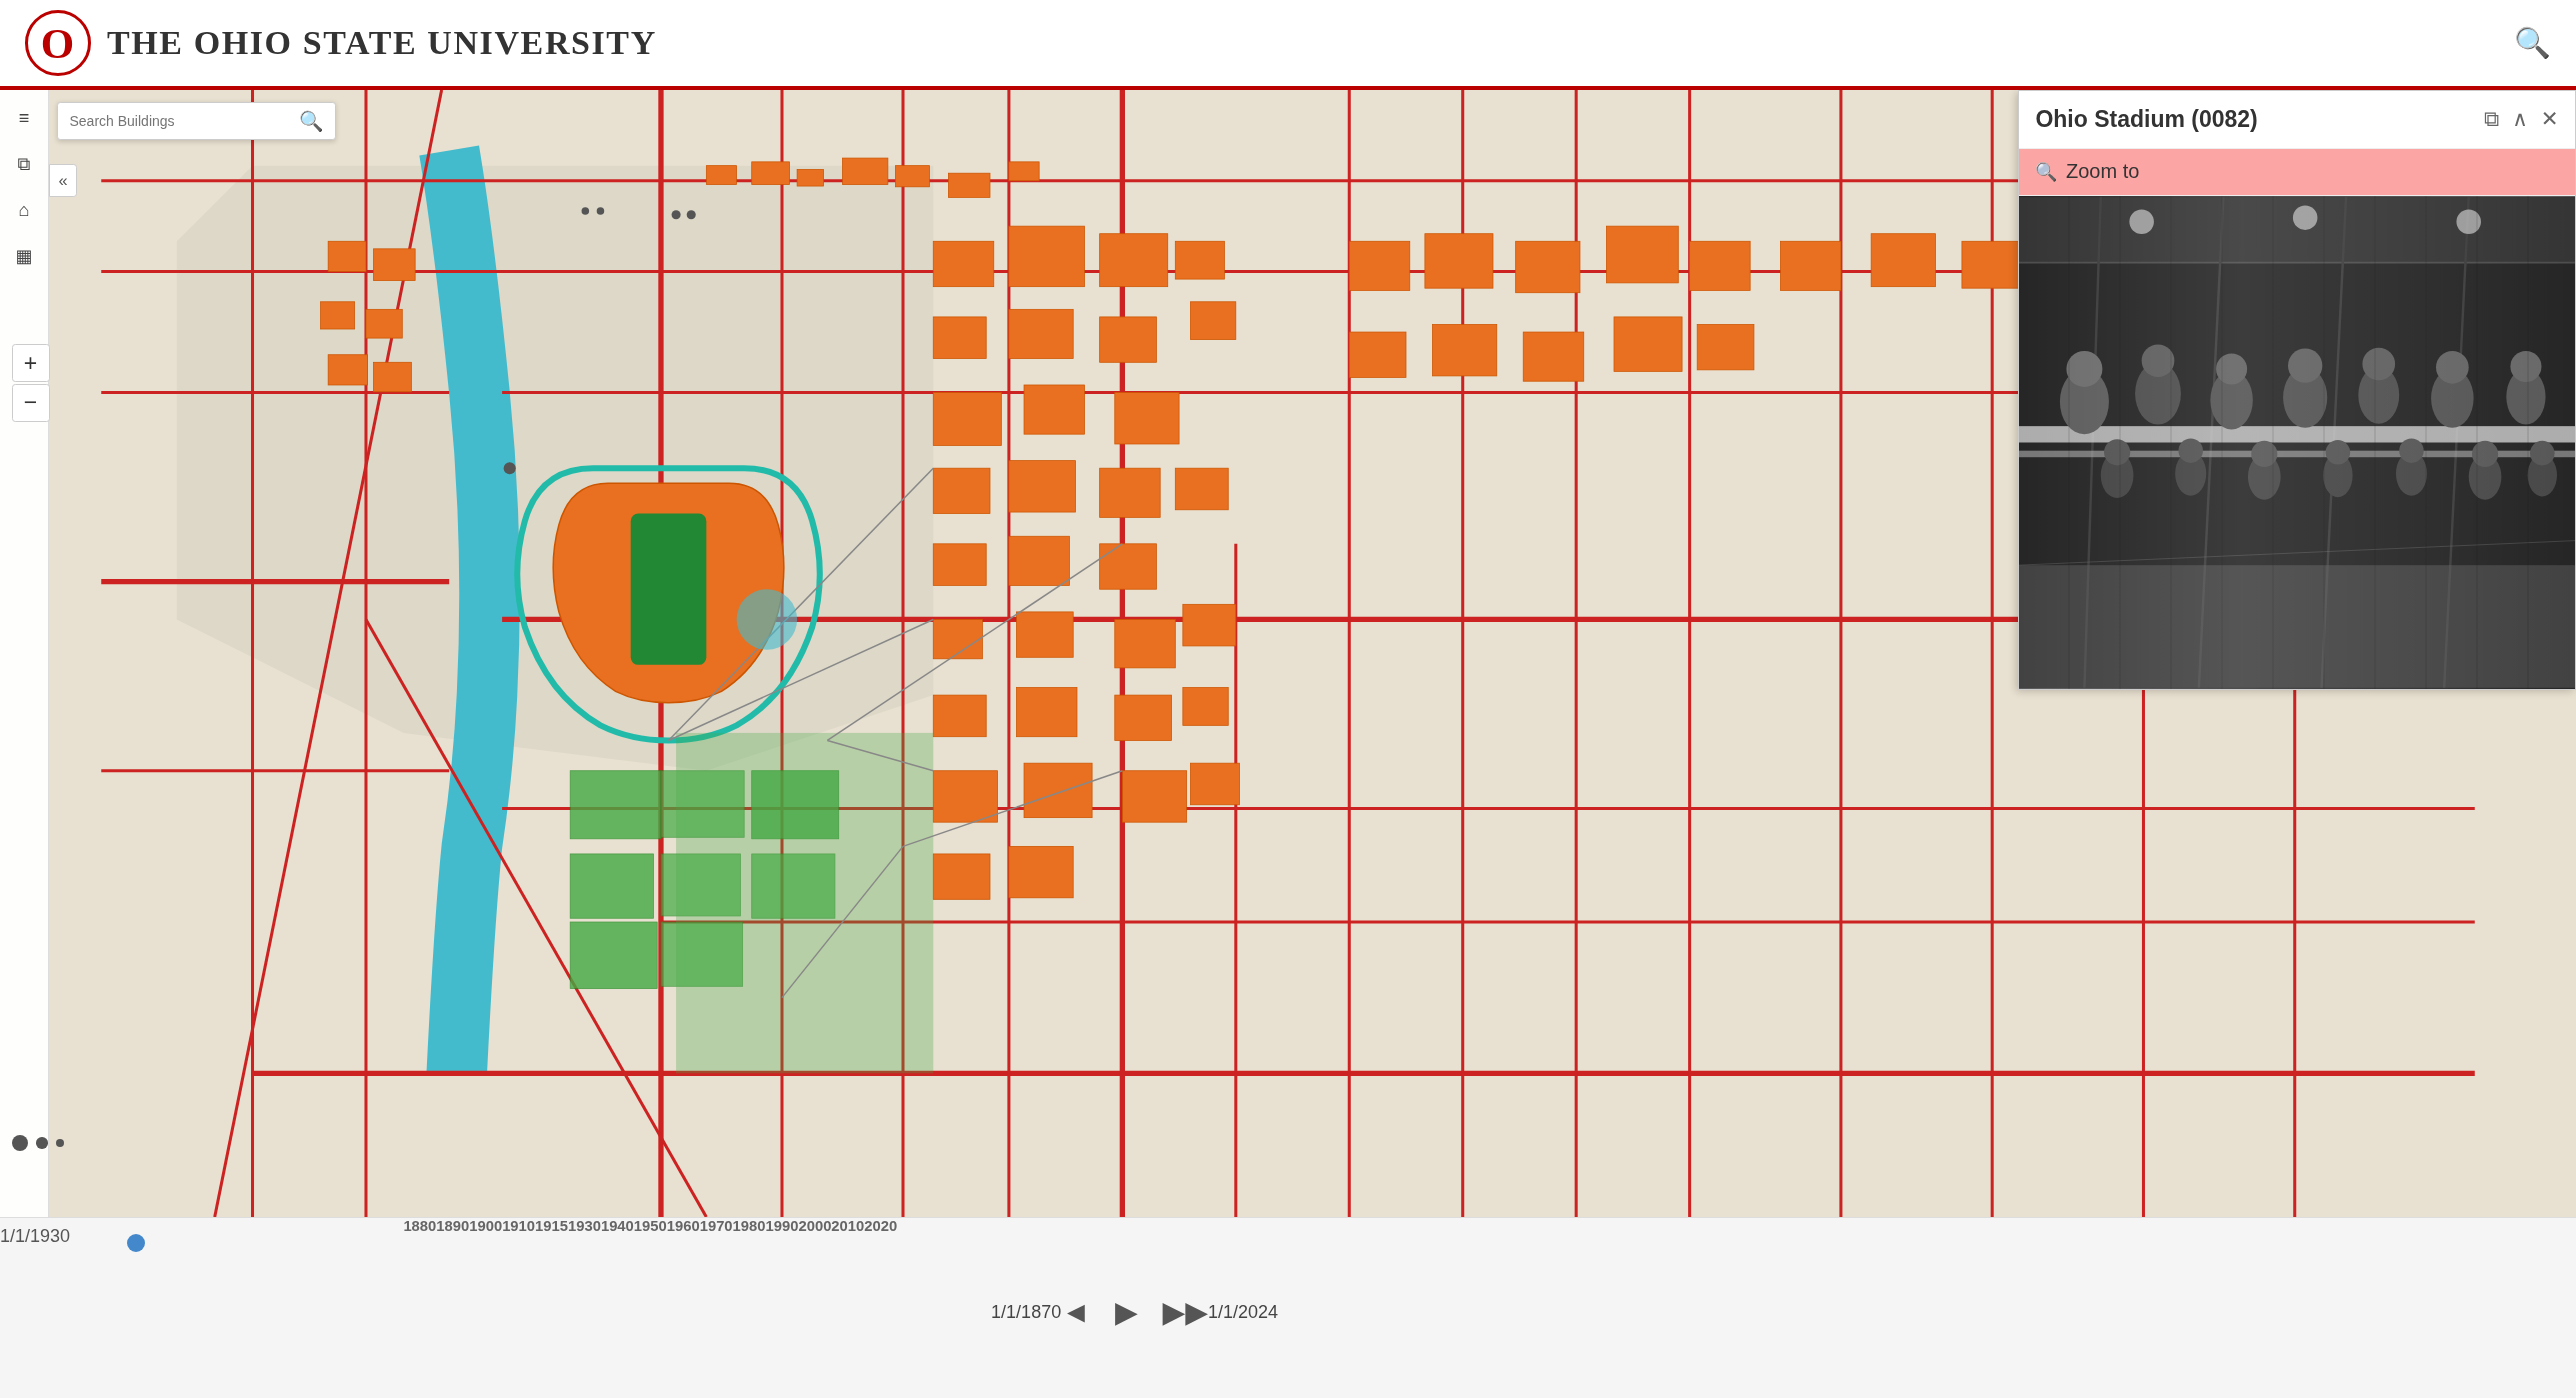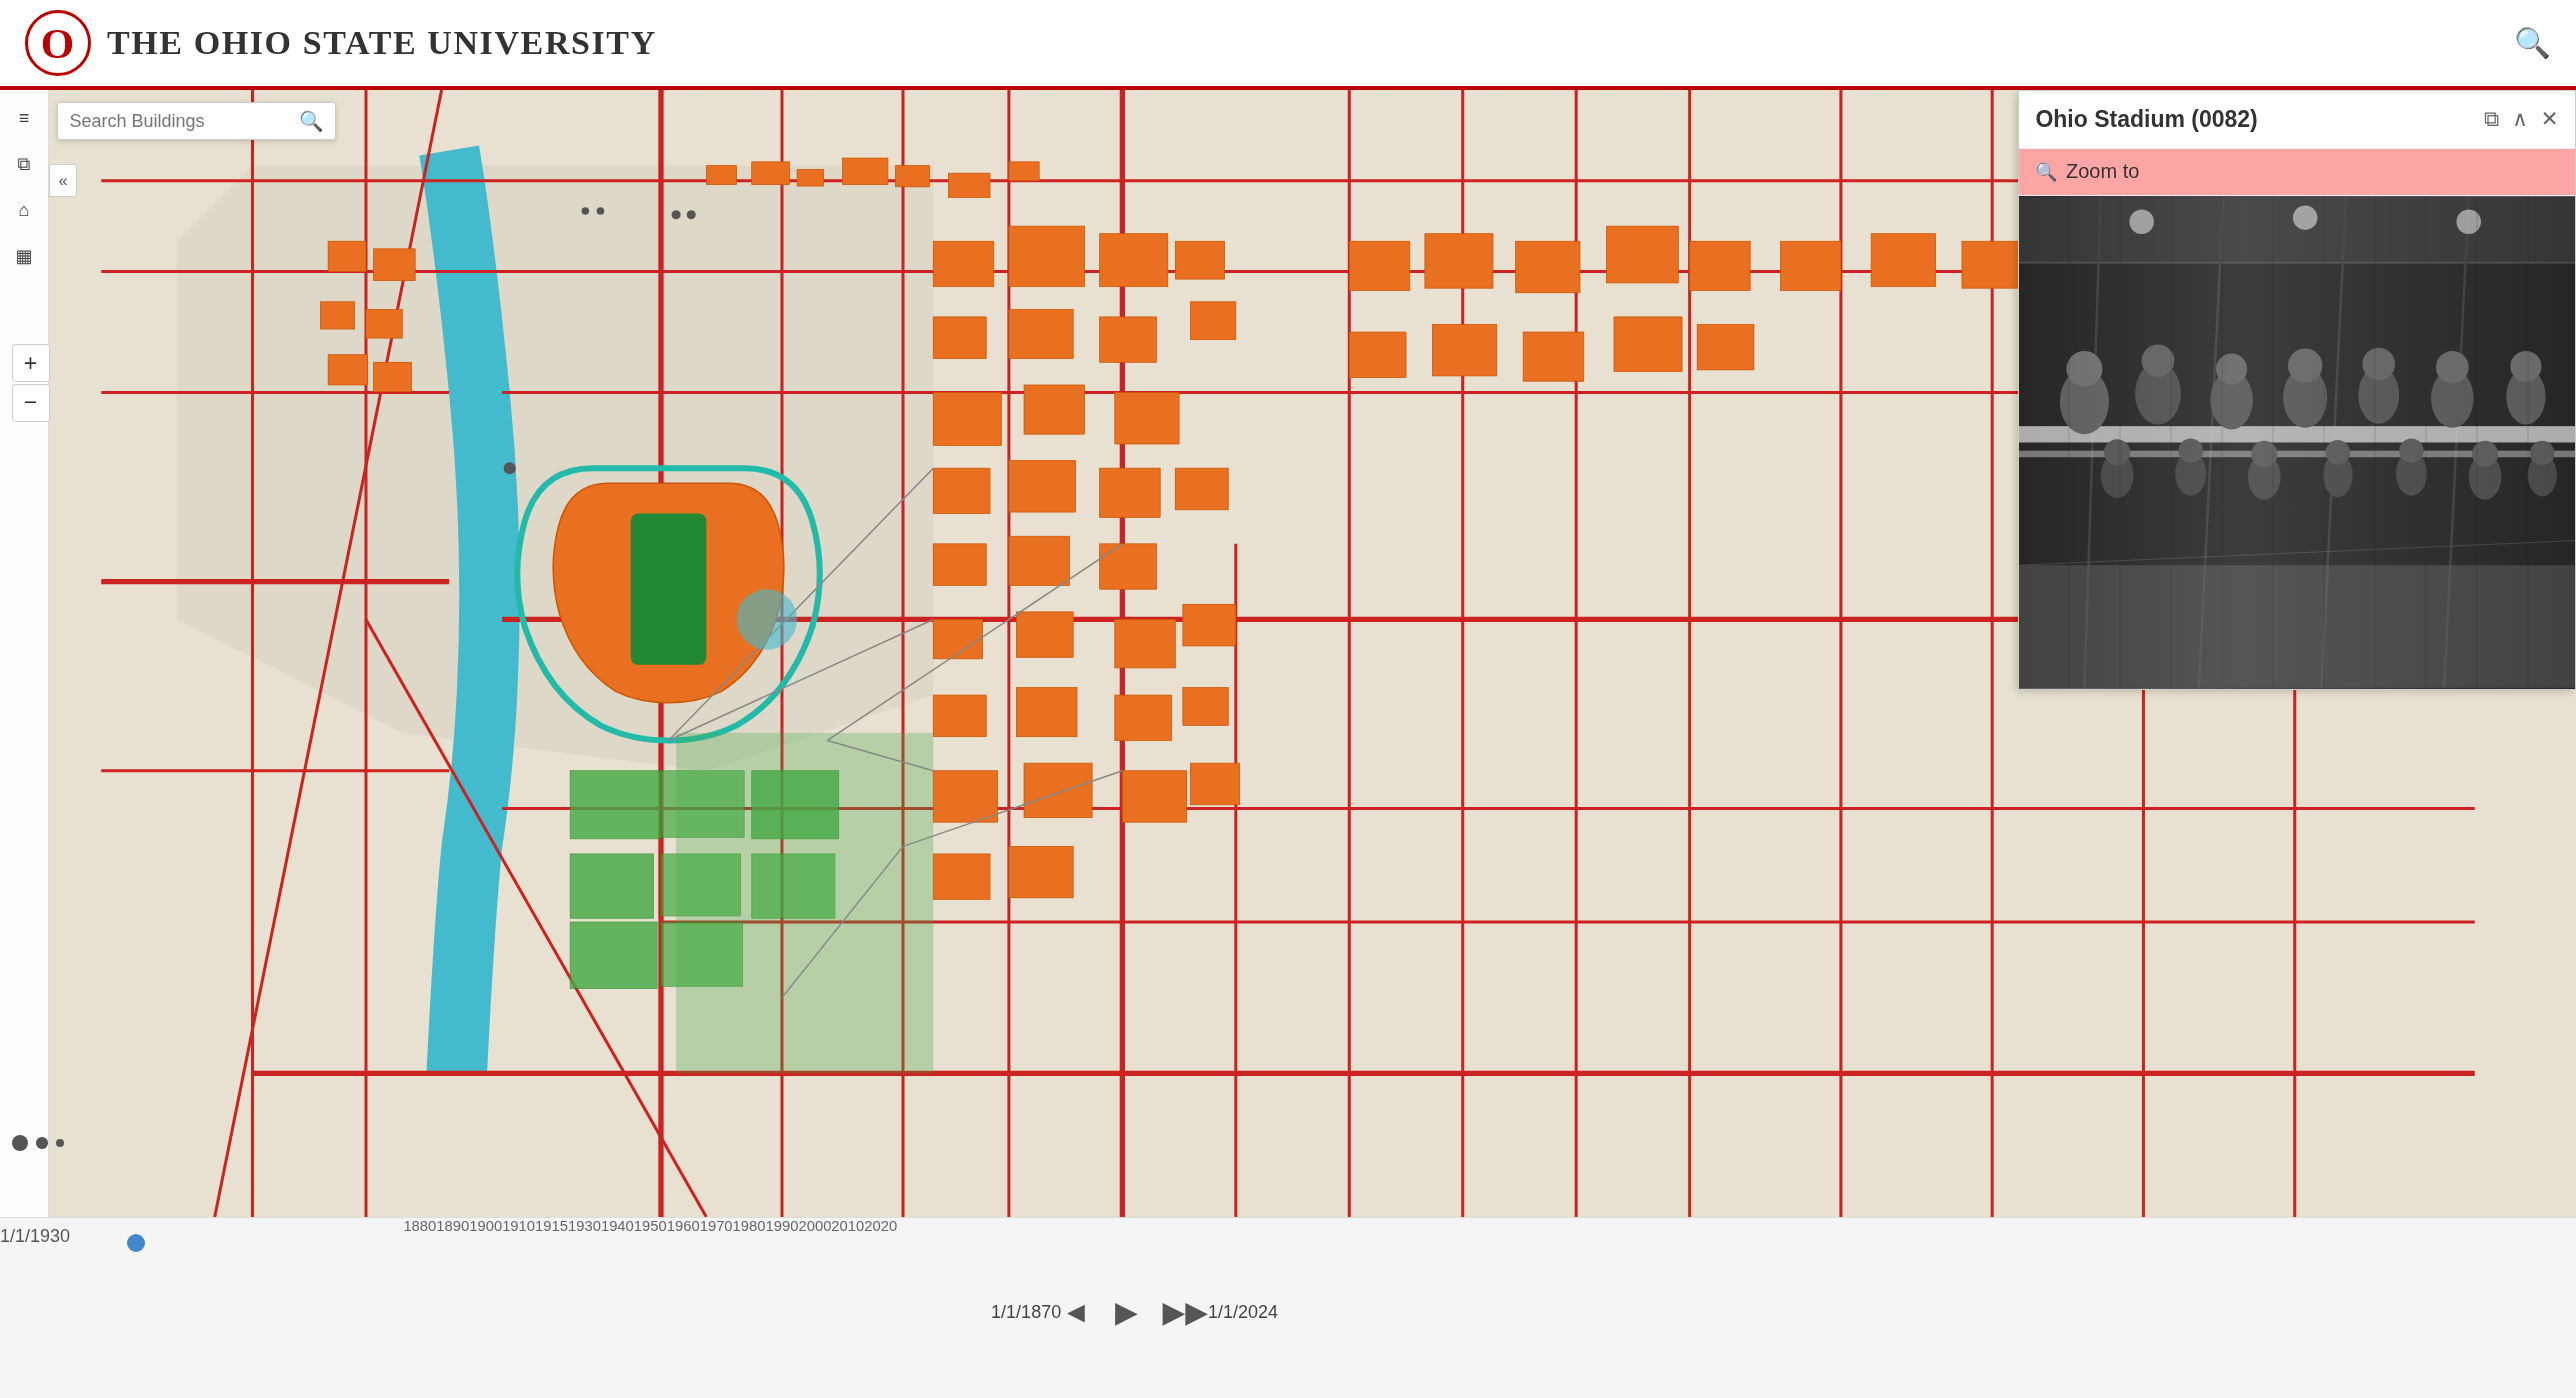--- a/index.html
+++ b/index.html
@@ -109,21 +109,21 @@
       background: #fff;
       border: 0.8px solid #ccc;
       border-radius: 3.3px;
       padding: 6.6px 11.5px;
       width: 279px;
       box-shadow: 0 1.6px 4.9px rgba(0,0,0,0.15);
     }
     #search-bar input {
       border: none;
       outline: none;
-      font-size: 18px;
+      font-size: 14px;
       color: #666;
       width: 100%;
       background: transparent;
     }
     #search-bar .search-icon {
       font-size: 19.7px;
       color: #555;
       cursor: pointer;
       margin-left: 6.6px;
     }
@@ -315,20 +315,21 @@
       cursor: pointer;
       left: 41%;
     }
     #timeline-years {
       display: flex;
       justify-content: space-between;
       margin: 0 66px;
       font-size: 14.8px;
       color: #666;
       padding: 0 3.3px;
+      font-weight: bold;
     }
     #timeline-ticks {
       height: 16.4px;
       margin: 0 66px;
       position: relative;
       background: repeating-linear-gradient(to right, #aaa 0px, #aaa 0.8px, transparent 0.8px, transparent 11.5px);
     }
     #timeline-bottom {
       display: flex;
       justify-content: space-between;

